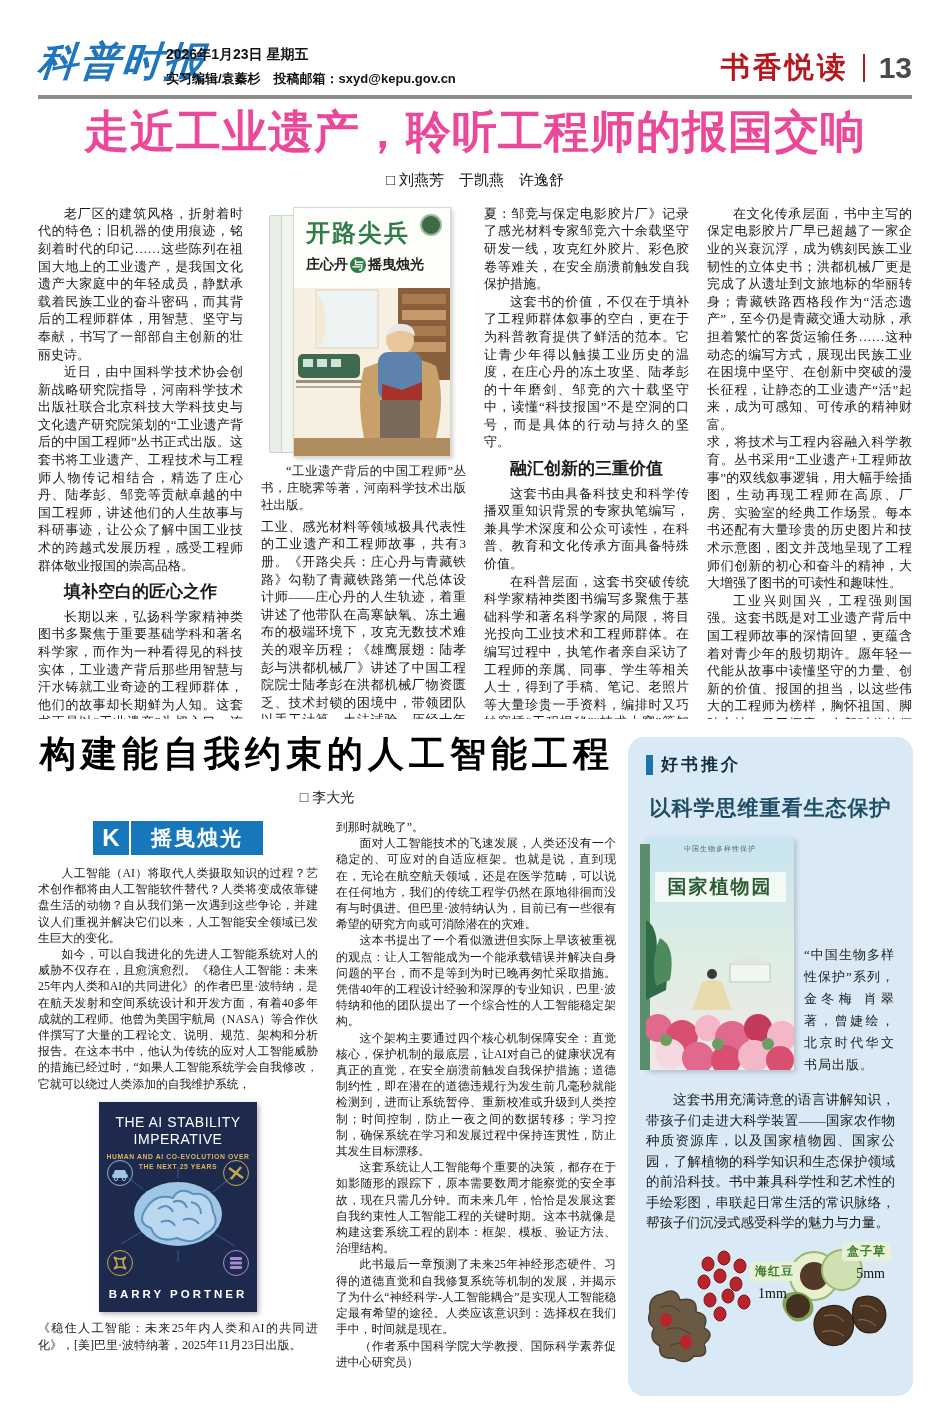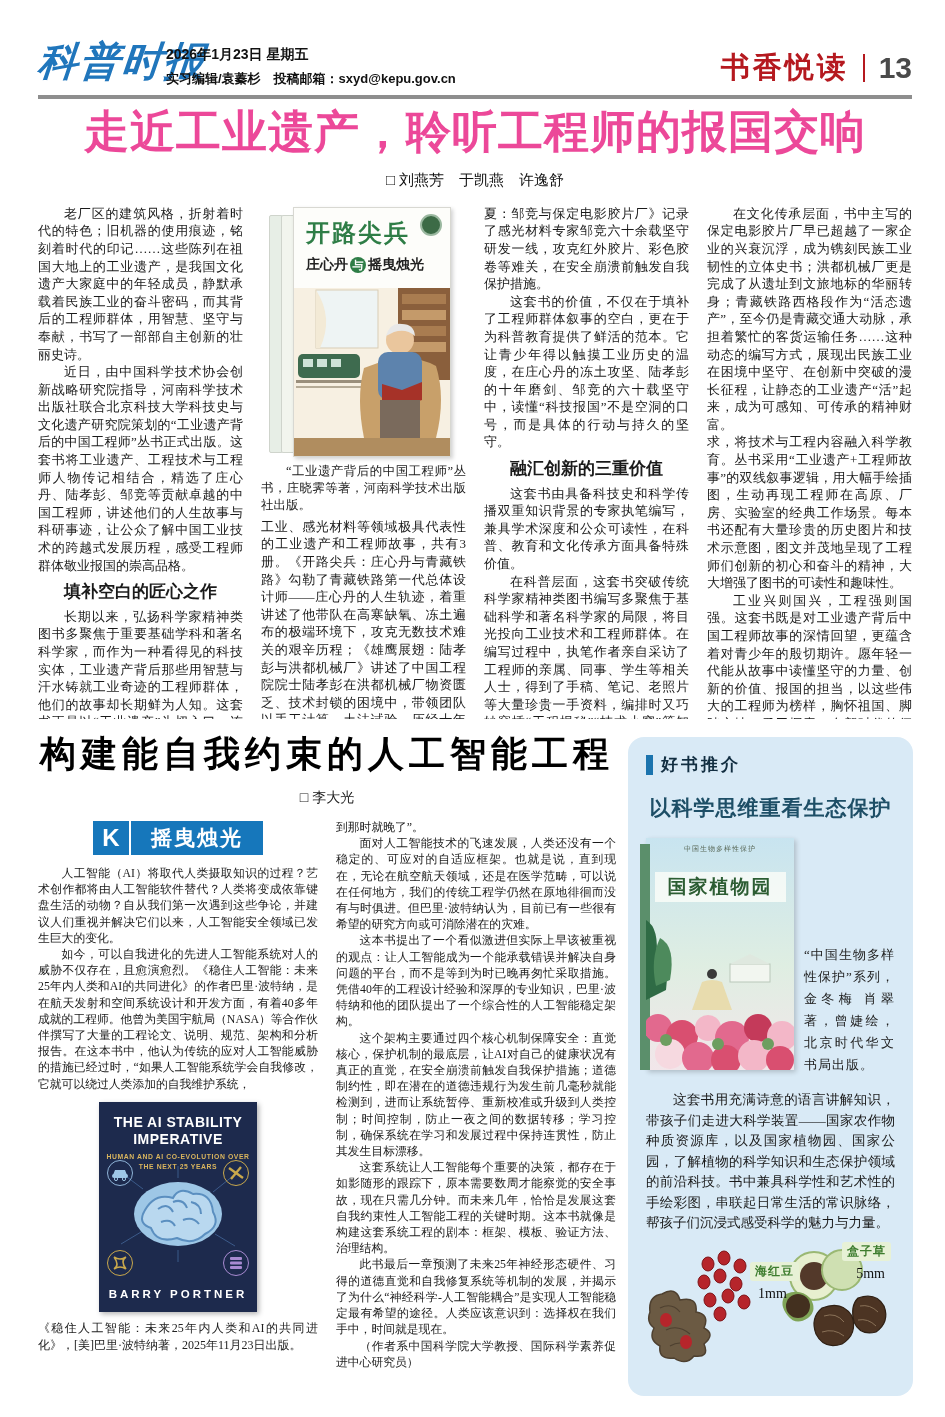--- a/index.html
+++ b/index.html
@@ -64,21 +64,21 @@
           align-items:center;justify-content:center;font-family:"Liberation Sans","DejaVu Sans",sans-serif;
           border-right:2px solid #fff;}
   .logo-text{background:#1677bb;color:#fff;font-size:21px;font-weight:bold;letter-spacing:2px;
              display:flex;align-items:center;padding:0 20px;font-family:"Liberation Sans","DejaVu Sans",sans-serif;}
   .caption2{font-size:12px;line-height:17px;text-align:justify;text-indent:0;color:#222;margin-top:8px;}
 
   
   .aibook{position:relative;width:158px;height:210px;margin:10px auto 0 auto;background:#1d2a4d;
           box-shadow:2px 2px 5px rgba(0,0,0,.3);font-family:"Liberation Sans","DejaVu Sans",sans-serif;
           text-align:center;}
-  .ai-t1{color:#fff;font-weight:700;font-size:14px;line-height:1.2;padding-top:12px;letter-spacing:.5px;}
+  .ai-t1{color:#fff;font-weight:400;font-size:14px;line-height:1.2;padding-top:12px;letter-spacing:.5px;}
   .ai-t2{color:#d9b55e;font-weight:bold;font-size:6.8px;letter-spacing:.6px;margin-top:5px;line-height:1.4;}
   .ai-author{position:absolute;bottom:10px;left:0;right:0;color:#fff;font-weight:bold;font-size:11.5px;
              letter-spacing:3px;}
   .ai-brain{position:absolute;left:14px;top:62px;}
   .ai-ic{position:absolute;width:24px;height:24px;border-radius:50%;}
   .ai-ic svg{display:block;}
 
   
   .sidebar{position:absolute;left:628px;top:737px;width:285px;height:659px;background:#d9eaf6;
            border-radius:16px;padding:16px 18px;box-sizing:border-box;overflow:hidden;}

